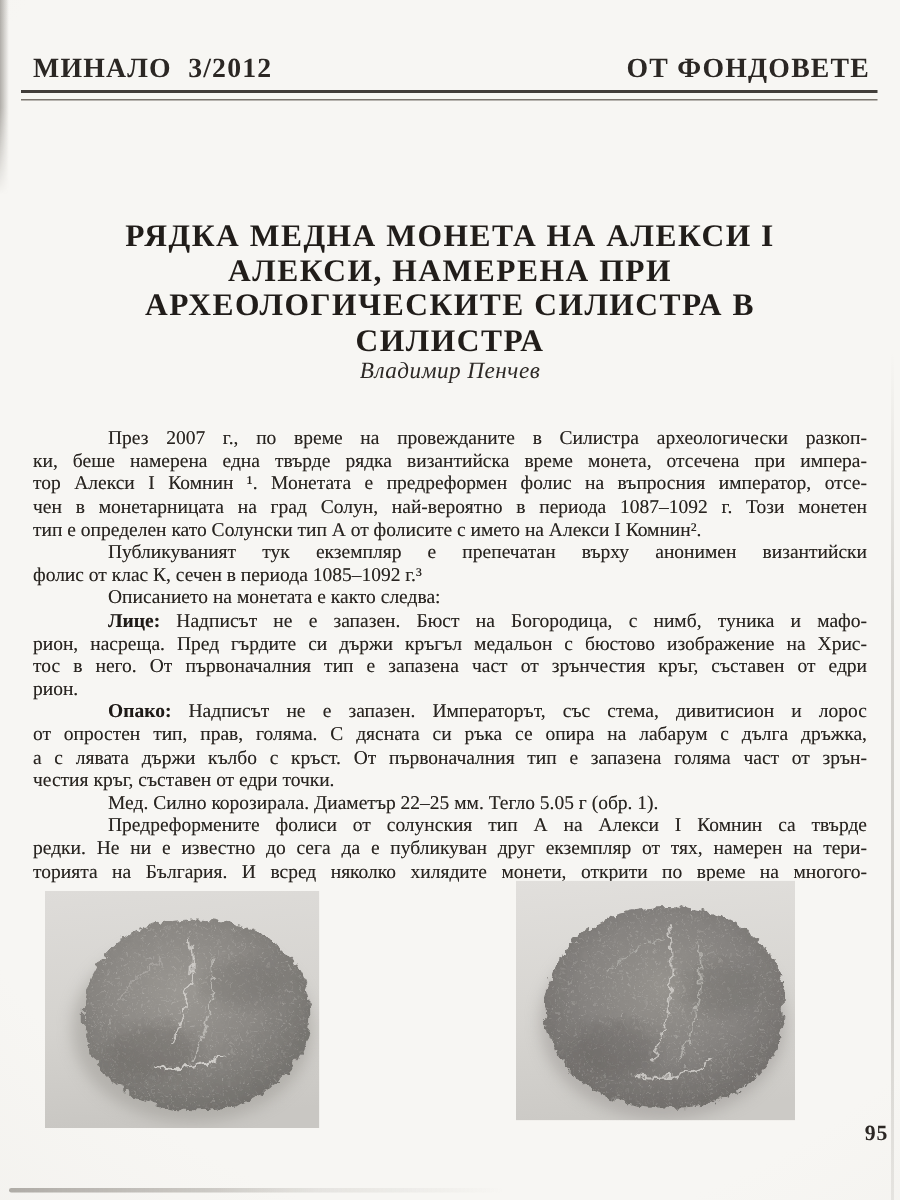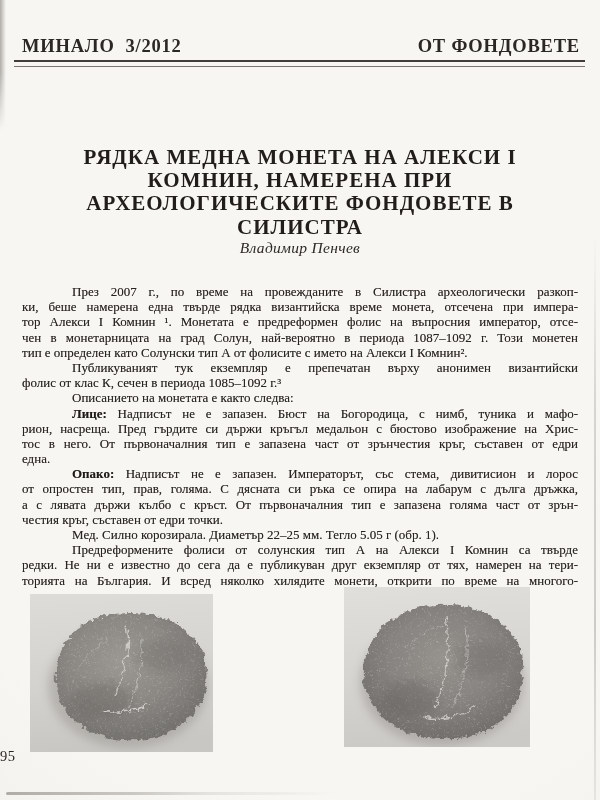--- a/index.html
+++ b/index.html
@@ -44,22 +44,22 @@
   .bodyline.lastline{text-align:left;text-align-last:left;}
   .bodyline.indent{padding-left:50px;}
   .bodyline b{color:#1e1a17;}
   
   .photo{position:absolute;overflow:hidden;}
   .photo svg{display:block;}
   .photo-left{left:30px;top:594px;width:183px;height:158px;}
   .photo-right{left:344px;top:587px;width:186px;height:160px;}
   
   .pageno{
-    position:absolute;left:0;right:8px;top:748px;text-align:left;
-    font-weight:normal;font-size:14.5px;color:#2b2724;letter-spacing:.5px;
+    position:absolute;left:0;right:8px;top:748px;text-align:right;
+    font-weight:bold;font-size:14.5px;color:#2b2724;letter-spacing:.5px;
   }
   
   .edge-left{
     position:absolute;left:0;top:0;width:7px;height:130px;
     background:linear-gradient(90deg, rgba(105,100,93,.5), rgba(105,100,93,0) 85%);
     -webkit-mask:linear-gradient(180deg,#000 55%,transparent);
             mask:linear-gradient(180deg,#000 55%,transparent);
   }
   .smudge-bottom{
     position:absolute;left:6px;top:792px;width:330px;height:3px;border-radius:2px;
@@ -78,40 +78,40 @@
 
   <div class="header">
     <span>МИНАЛО  3/2012</span>
     <span>ОТ ФОНДОВЕТЕ</span>
   </div>
   <div class="rule"></div>
 
   <div class="titlewrap">
     <div class="title" id="title-host">
         <div>РЯДКА МЕДНА МОНЕТА НА АЛЕКСИ I</div>
-        <div>КОМНИН, НАМЕРЕНА ПРИ</div>
-        <div>АРХЕОЛОГИЧЕСКИТЕ ФОНДОВЕТЕ В</div>
+        <div>АЛЕКСИ, НАМЕРЕНА ПРИ</div>
+        <div>АРХЕОЛОГИЧЕСКИТЕ СИЛИСТРА В</div>
         <div>СИЛИСТРА</div>
       </div>
     <div class="author">Владимир Пенчев</div>
   </div>
 
   <div class="bodytext" id="body-host">
       <div class="bodyline indent">През 2007 г., по време на провежданите в Силистра археологически разкоп-</div>
       <div class="bodyline">ки, беше намерена една твърде рядка византийска време монета, отсечена при импера-</div>
       <div class="bodyline">тор Алекси I Комнин ¹. Монетата е предреформен фолис на въпросния император, отсе-</div>
       <div class="bodyline">чен в монетарницата на град Солун, най-вероятно в периода 1087–1092 г. Този монетен</div>
       <div class="bodyline lastline">тип е определен като Солунски тип А от фолисите с името на Алекси I Комнин².</div>
       <div class="bodyline indent">Публикуваният тук екземпляр е препечатан върху анонимен византийски</div>
       <div class="bodyline lastline">фолис от клас К, сечен в периода 1085–1092 г.³</div>
       <div class="bodyline indent lastline">Описанието на монетата е както следва:</div>
       <div class="bodyline indent"><b>Лице:</b> Надписът не е запазен. Бюст на Богородица, с нимб, туника и мафо-</div>
       <div class="bodyline">рион, насреща. Пред гърдите си държи кръгъл медальон с бюстово изображение на Хрис-</div>
       <div class="bodyline">тос в него. От първоначалния тип е запазена част от зрънчестия кръг, съставен от едри</div>
-      <div class="bodyline lastline">една.</div>
+      <div class="bodyline lastline">рион.</div>
       <div class="bodyline indent"><b>Опако:</b> Надписът не е запазен. Императорът, със стема, дивитисион и лорос</div>
       <div class="bodyline">от опростен тип, прав, голяма. С дясната си ръка се опира на лабарум с дълга дръжка,</div>
       <div class="bodyline">а с лявата държи кълбо с кръст. От първоначалния тип е запазена голяма част от зрън-</div>
       <div class="bodyline lastline">честия кръг, съставен от едри точки.</div>
       <div class="bodyline indent lastline">Мед. Силно корозирала. Диаметър 22–25 мм. Тегло 5.05 г (обр. 1).</div>
       <div class="bodyline indent">Предреформените фолиси от солунския тип А на Алекси I Комнин са твърде</div>
       <div class="bodyline">редки. Не ни е известно до сега да е публикуван друг екземпляр от тях, намерен на тери-</div>
       <div class="bodyline">торията на България. И всред няколко хилядите монети, открити по време на многого-</div>
     </div>
 

